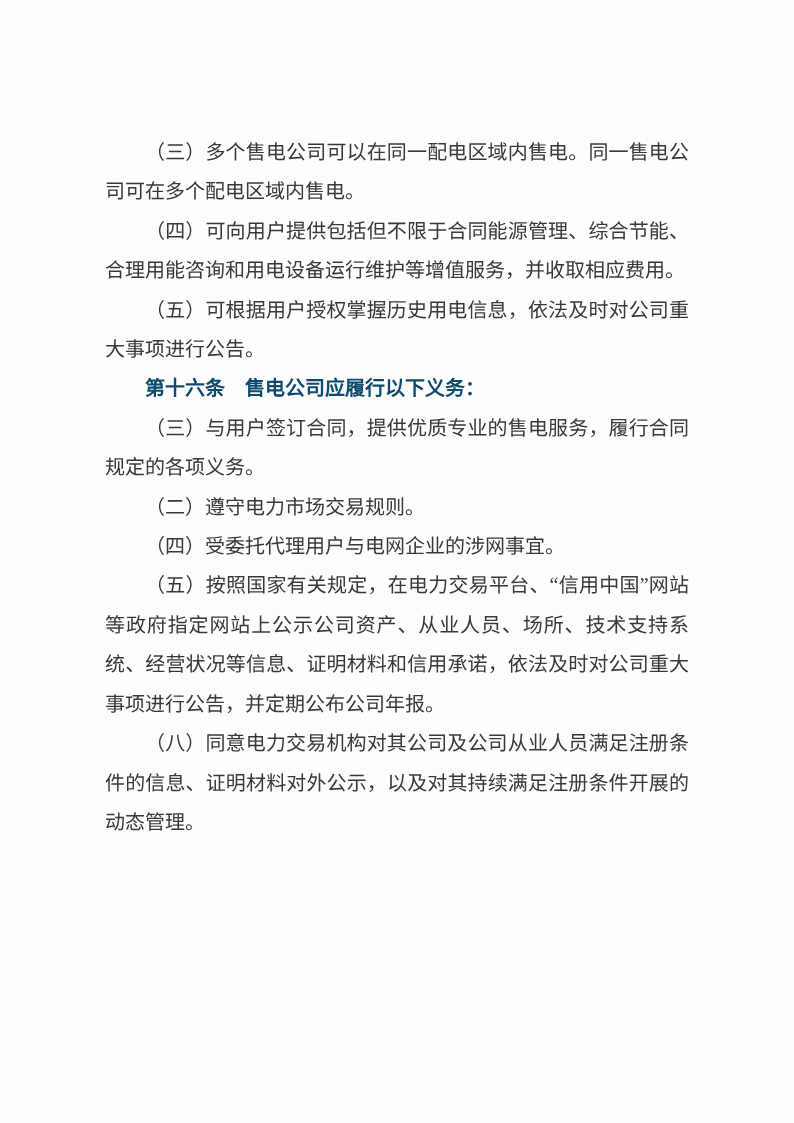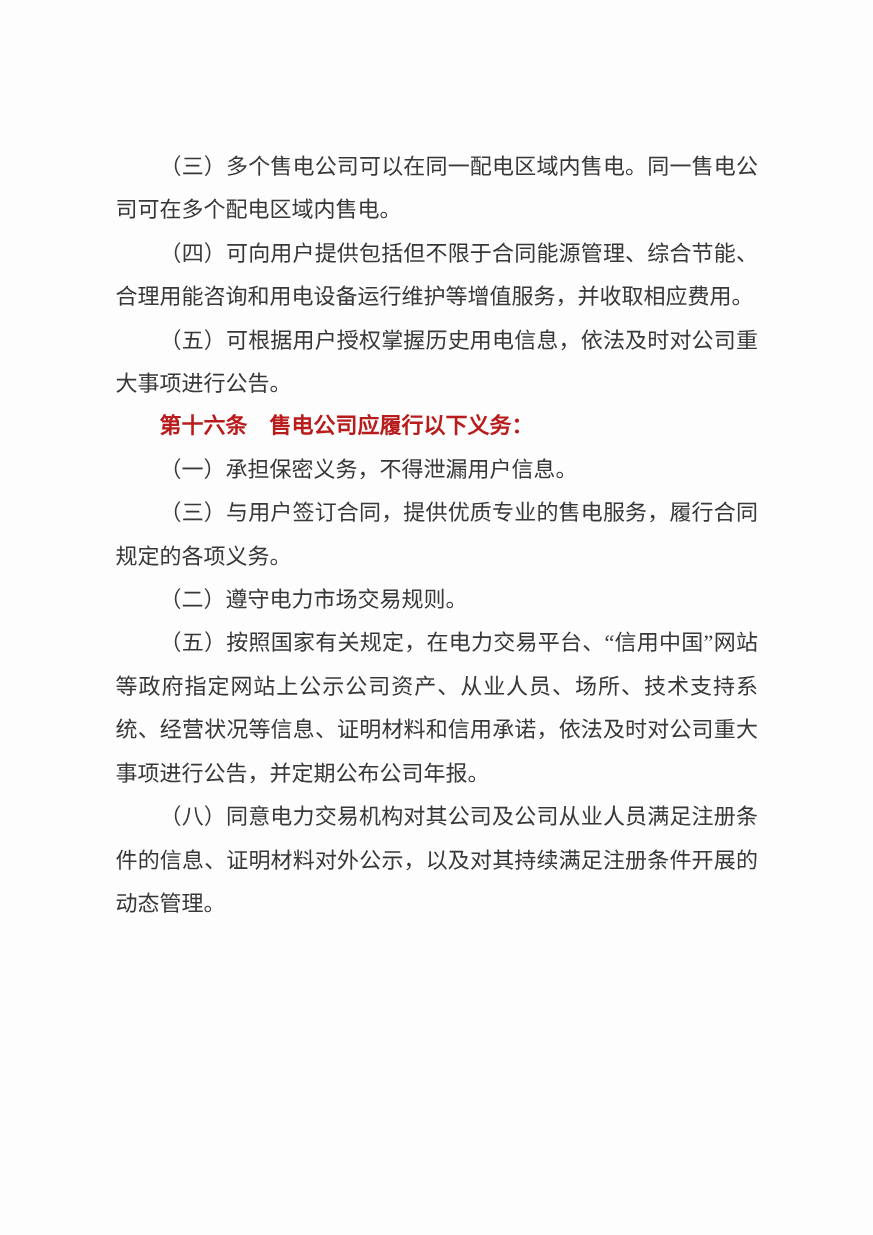--- a/index.html
+++ b/index.html
@@ -27,31 +27,31 @@
     font-size: 20px;
     line-height: 39.4px;
     color: #383838;
     text-align: justify;
     text-justify: inter-ideograph;
     text-indent: 2em;
     letter-spacing: 0;
   }
   .para.heading {
     font-weight: 700;
-    color: #b91c1c;
+    color: #0c4a6e;
   }
 </style>
 </head>
 <body>
 
 <div class="page">
   <div class="doc-body">
     <p class="para">（三）多个售电公司可以在同一配电区域内售电。同一售电公司可在多个配电区域内售电。</p>
     <p class="para">（四）可向用户提供包括但不限于合同能源管理、综合节能、合理用能咨询和用电设备运行维护等增值服务，并收取相应费用。</p>
     <p class="para">（五）可根据用户授权掌握历史用电信息，依法及时对公司重大事项进行公告。</p>
     <p class="para heading">第十六条　售电公司应履行以下义务：</p>
-    <p class="para">（一）承担保密义务，不得泄漏用户信息。</p>
     <p class="para">（三）与用户签订合同，提供优质专业的售电服务，履行合同规定的各项义务。</p>
     <p class="para">（二）遵守电力市场交易规则。</p>
+    <p class="para">（四）受委托代理用户与电网企业的涉网事宜。</p>
     <p class="para">（五）按照国家有关规定，在电力交易平台、“信用中国”网站等政府指定网站上公示公司资产、从业人员、场所、技术支持系统、经营状况等信息、证明材料和信用承诺，依法及时对公司重大事项进行公告，并定期公布公司年报。</p>
     <p class="para">（八）同意电力交易机构对其公司及公司从业人员满足注册条件的信息、证明材料对外公示，以及对其持续满足注册条件开展的动态管理。</p>
   </div>
 </div>
 
 </body></html>

